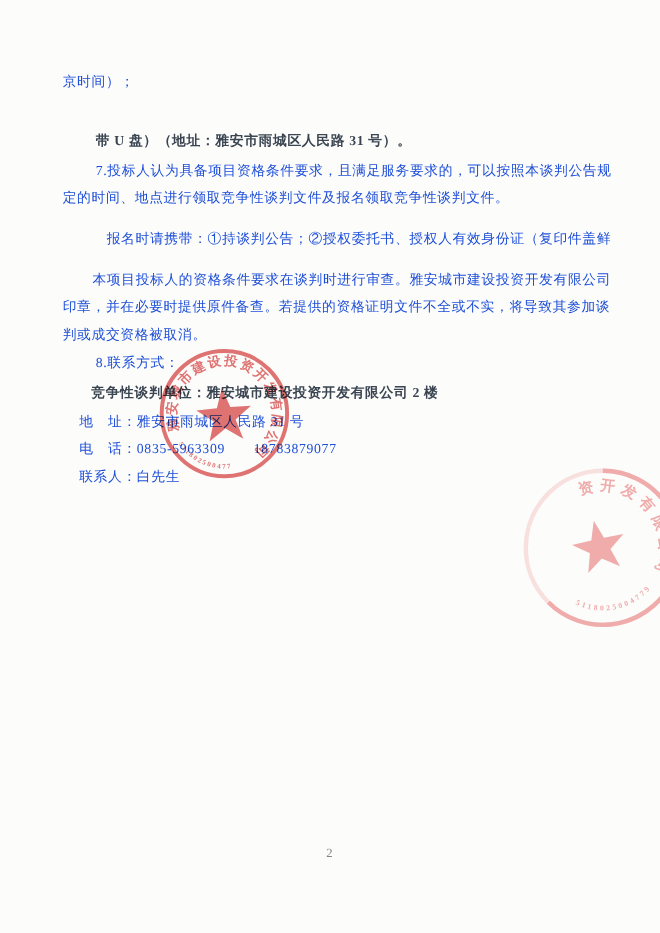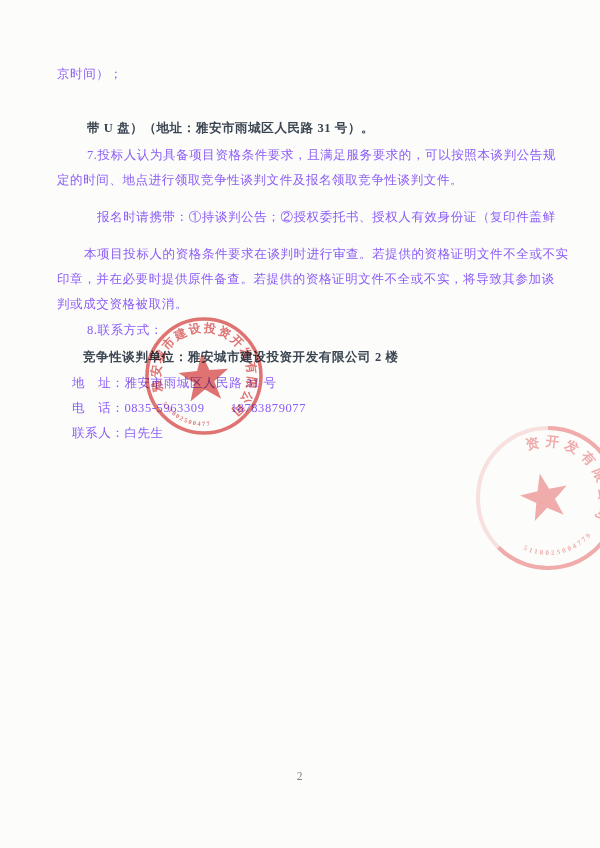--- a/index.html
+++ b/index.html
@@ -9,21 +9,21 @@
     position:relative;
     overflow:hidden;
     font-family:"Liberation Serif","DejaVu Serif",serif;
   }
   .scan-page{position:absolute;inset:0;background:#fcfcfb;}
   .doc-line{
     position:absolute;
     white-space:nowrap;
     font-size:12.5px;
     letter-spacing:0.6px;
-    color:#8b5cf6;
+    color:#1d4ed8;
     line-height:1;
   }
   .doc-line.bold{font-weight:bold;color:#3a4551;}
   .page-number{
     position:absolute;
     left:0;right:0;top:770px;
     text-align:center;
     font-size:11.5px;
     color:#7e848c;
     letter-spacing:1px;
@@ -44,21 +44,21 @@
 </head>
 <body>
 
 <div class="scan-page">
 
   <div class="doc-line" style="left:57px;top:68px">京时间）；</div>
   <div class="doc-line bold" style="left:87px;top:122px">带 U 盘）（地址：雅安市雨城区人民路 31 号）。</div>
   <div class="doc-line" style="left:87px;top:149px">7.投标人认为具备项目资格条件要求，且满足服务要求的，可以按照本谈判公告规</div>
   <div class="doc-line" style="left:57px;top:174px">定的时间、地点进行领取竞争性谈判文件及报名领取竞争性谈判文件。</div>
   <div class="doc-line" style="left:97px;top:211px">报名时请携带：①持谈判公告；②授权委托书、授权人有效身份证（复印件盖鲜</div>
-  <div class="doc-line" style="left:84px;top:248px">本项目投标人的资格条件要求在谈判时进行审查。若提供的资格证明文件不全或不实</div>
+  <div class="doc-line" style="left:84px;top:248px">本项目投标人的资格条件要求在谈判时进行审查。雅安城市建设投资开发有限公司</div>
   <div class="doc-line" style="left:57px;top:273px">印章，并在必要时提供原件备查。若提供的资格证明文件不全或不实，将导致其参加谈</div>
   <div class="doc-line" style="left:57px;top:298px">判或成交资格被取消。</div>
   <div class="doc-line" style="left:87px;top:324px">8.联系方式：</div>
   <div class="doc-line bold" style="left:83px;top:351px">竞争性谈判单位：雅安城市建设投资开发有限公司 2 楼</div>
   <div class="doc-line" style="left:72px;top:377px">地　址：雅安市雨城区人民路 31 号</div>
   <div class="doc-line" style="left:72px;top:402px">电　话：0835-5963309　　18783879077</div>
   <div class="doc-line" style="left:72px;top:427px">联系人：白先生</div>
 
   <svg class="seal seal-left" width="160" height="160" viewBox="-80 -80 160 160">
     <defs>

